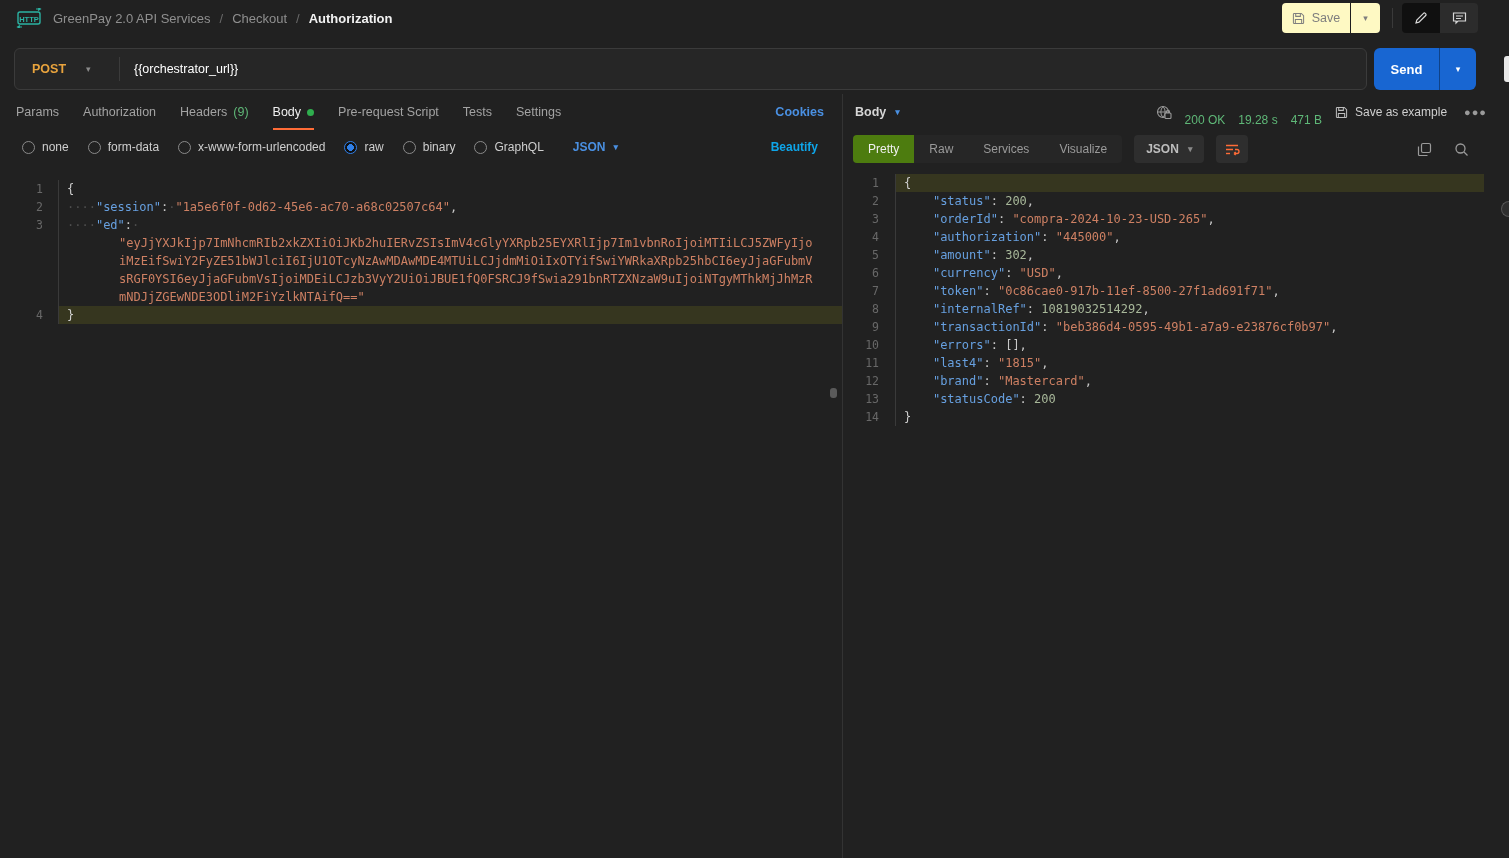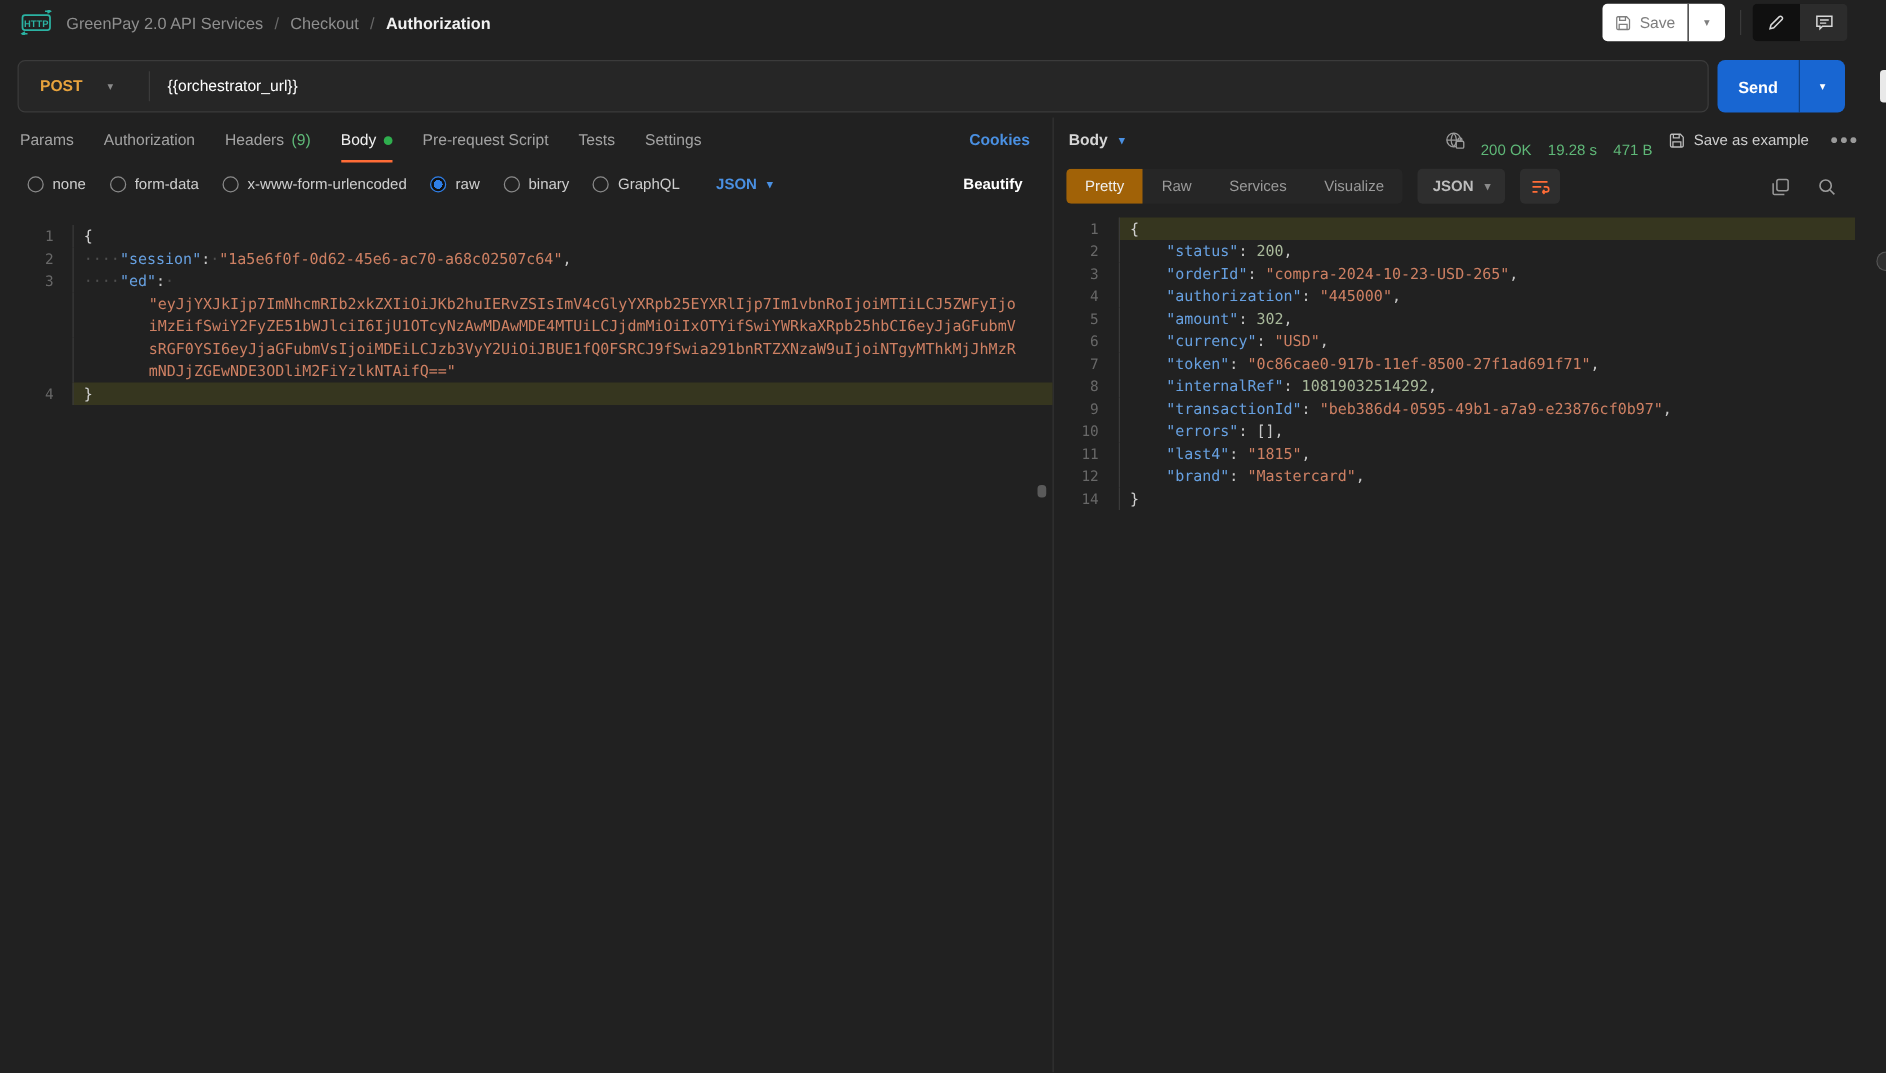--- a/index.html
+++ b/index.html
@@ -7,21 +7,21 @@
   body { background:#212121; font-family:"Liberation Sans", sans-serif; color:#c9c9c9; position:relative; }
 
   
   .topbar { position:absolute; left:0; top:0; width:100%; height:36px; }
   .breadcrumb { position:absolute; left:16px; top:0; height:36px; display:flex; align-items:center; gap:9px; font-size:13px; }
   .crumb { color:#8f8f8f; }
   .crumb-sep { color:#6a6a6a; }
   .crumb.current { color:#f2f2f2; font-weight:bold; }
   .http-icon { width:26px; height:20px; display:flex; align-items:flex-end; justify-content:center; margin-right:2px; }
 
-  .save-group { position:absolute; right:129px; top:3px; width:98px; height:30px; display:flex; background:#ffffff; border-radius:4px; overflow:hidden; }
+  .save-group { position:absolute; right:129px; top:3px; width:98px; height:30px; display:flex; background:#fef9c3; border-radius:4px; overflow:hidden; }
   .save-btn { flex:1; display:flex; align-items:center; justify-content:center; gap:7px; color:#7e7e7e; font-size:12.5px; border-right:1px solid #1d1d1d; }
   .save-caret { width:29px; display:flex; align-items:center; justify-content:center; color:#7e7e7e; }
   .topbar-divider { position:absolute; right:116px; top:8px; width:1px; height:20px; background:#3a3a3a; }
   .iconbtn-group { position:absolute; right:31px; top:3px; width:76px; height:30px; display:flex; border-radius:4px; overflow:hidden; }
   .iconbtn { width:38px; display:flex; align-items:center; justify-content:center; }
   .iconbtn.pencil { background:#101010; }
   .iconbtn.comment { background:#2c2c2c; }
 
   
   .request-row { position:absolute; left:0; top:48px; width:100%; height:42px; }
@@ -47,21 +47,21 @@
   .tab.active::after { content:""; position:absolute; left:0; right:0; bottom:0; height:2px; background:#ff6c37; }
   .tab .dot { width:7px; height:7px; border-radius:50%; background:#2fae4e; }
   .cookies-link { position:absolute; right:18px; color:#4a90e2; font-weight:bold; font-size:12.5px; }
 
   
   .body-opts { position:relative; height:34px; display:flex; align-items:center; gap:19px; padding-left:22px; font-size:12px; }
   .radio-item { display:flex; align-items:center; gap:7px; color:#cfcfcf; }
   .radio { width:13px; height:13px; border-radius:50%; border:1px solid #8a8a8a; background:transparent; }
   .radio.selected { border-color:#2f7fe8; background:radial-gradient(circle, #2f7fe8 0 3.5px, #101010 3.6px); border:1px solid #2f7fe8; }
   .lang-select { display:flex; align-items:center; gap:8px; color:#4a90e2; font-weight:bold; margin-left:10px; }
-  .beautify-link { position:absolute; right:24px; color:#ffffff; font-weight:bold; }
+  .beautify-link { position:absolute; right:24px; color:#0ea5e9; font-weight:bold; }
 
   
   .editor { position:absolute; left:0; right:0; bottom:0; font-family:"DejaVu Sans Mono", monospace; font-size:12px; }
   .left-editor { top:70px; padding-top:16px; }
   .right-editor { top:74px; padding-top:6px; padding-right:25px; }
   .code-row { display:flex; height:18px; line-height:18px; }
   .code-row .gutter { flex:none; width:58px; text-align:right; padding-right:15px; color:#686868; font-size:11.5px; }
   .right-editor .code-row .gutter { width:52px; padding-right:16px; }
   .code-content { flex:1; border-left:1px solid #3a3a3a; padding-left:8px; white-space:pre; }
   .code-row.wrap .code-content { padding-left:60px; }
@@ -80,21 +80,21 @@
   .resp-body-label .chev { color:#4a90e2; }
   .resp-meta { position:absolute; right:22px; display:flex; align-items:center; gap:13px; font-size:12px; }
   .meta-green { color:#5fb878;margin-top:15px; }
   .save-example { display:flex; align-items:center; gap:7px; color:#cfcfcf;text-align:center; }
   .dots-menu { color:#9a9a9a; letter-spacing:1px; font-size:11px; margin-left:4px; }
 
   
   .resp-toolbar { position:relative; height:38px; display:flex; align-items:center; padding-left:10px; gap:8px; }
   .view-group { display:flex; background:#262626; border-radius:4px; overflow:hidden; height:28px; }
   .view-btn { padding:0 15px; display:flex; align-items:center; font-size:12px; color:#9a9a9a; }
-  .view-btn.active { background:#a16207; color:#f0f0f0; }
+  .view-btn.active { background:#4d7c0f; color:#f0f0f0; }
   .lang-group { display:flex; align-items:center; gap:9px; height:28px; background:#2e2e2e; border-radius:4px; padding:0 12px; color:#bdbdbd; font-size:12px; font-weight:bold; margin-left:4px; }
   .lang-group .chev { color:#8a8a8a; }
   .wrap-btn { height:28px; width:32px; background:#2e2e2e; border-radius:4px; display:flex; align-items:center; justify-content:center; margin-left:4px; }
   .resp-tools-right { position:absolute; right:40px; display:flex; gap:22px; }
 
   
   .edge-sliver { position:absolute; right:0; top:56px; width:5px; height:26px; background:#e9e9e9; border-radius:3px 0 0 3px; }
   .edge-circle { position:absolute; right:0; top:201px; width:8px; height:16px; background:#2f2f2f; border:1px solid #555; border-right:none; border-radius:16px 0 0 16px; }
 
   .chev { font-size:9px; }
@@ -362,20 +362,24 @@
       </div>
       <div class="code-row">
         <span class="gutter">11</span>
         <span class="code-content"><span class="tok-ws">    </span><span class="tok-key">"last4"</span><span class="tok-pun">: </span><span class="tok-str">"1815"</span><span class="tok-pun">,</span></span>
       </div>
       <div class="code-row">
         <span class="gutter">12</span>
         <span class="code-content"><span class="tok-ws">    </span><span class="tok-key">"brand"</span><span class="tok-pun">: </span><span class="tok-str">"Mastercard"</span><span class="tok-pun">,</span></span>
       </div>
       <div class="code-row">
+        <span class="gutter">13</span>
+        <span class="code-content"><span class="tok-ws">    </span><span class="tok-key">"statusCode"</span><span class="tok-pun">: </span><span class="tok-num">200</span></span>
+      </div>
+      <div class="code-row">
         <span class="gutter">14</span>
         <span class="code-content"><span class="tok-brc">}</span></span>
       </div>
     </div>
 </div>
 
 <div class="edge-sliver"></div>
 <div class="edge-circle"></div>
 
 </body></html>

